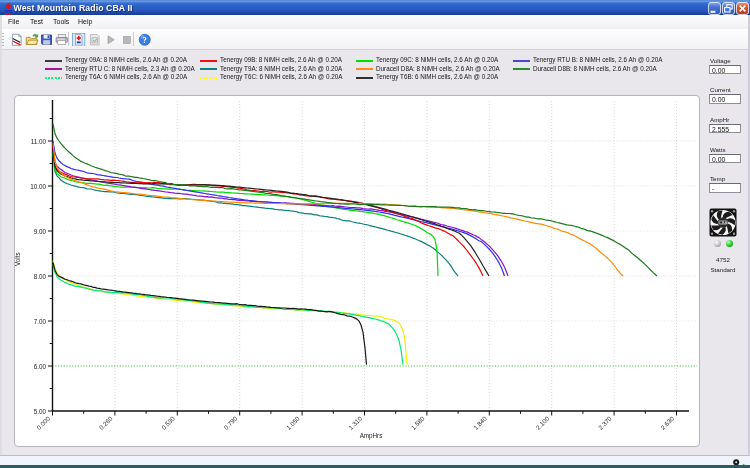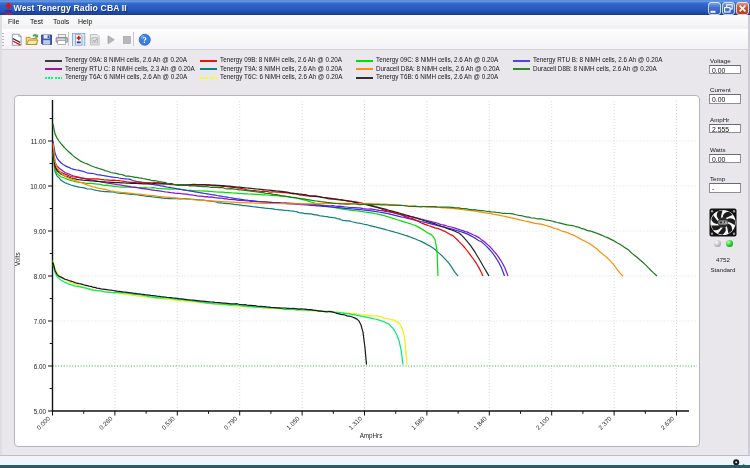--- a/index.html
+++ b/index.html
@@ -30,21 +30,21 @@
 .edgeR { position:absolute; right:0; top:15px; width:2px; height:440px; background:#cfced6; }
 </style></head>
 <body>
 <div class="win">
   <div class="titlebar">
       <span class="wicon"><svg width="11" height="13" viewBox="0 0 11 13">
           <path d="M5.5 1 v6 M2.5 4 h6" stroke="#d81414" stroke-width="2.6"></path>
           <path d="M2 9.3 h7" stroke="#2038c8" stroke-width="2.8"></path>
           <path d="M2 12 h7" stroke="#d81414" stroke-width="1.6"></path>
         </svg></span>
-      <span class="wtitle">West Tenergy Radio CBA II</span>
+      <span class="wtitle">West Mountain Radio CBA II</span>
     <span class="wbtns"><svg width="13" height="13" viewBox="0 0 13 13">
           <defs>
             <linearGradient id="bg1" x2="0" y2="1">
               <stop offset="0" stop-color="#88a8e8"></stop>
               <stop offset="0.4" stop-color="#4472d4"></stop>
               <stop offset="1" stop-color="#2e58b8"></stop>
             </linearGradient>
             <linearGradient id="bg2" x2="0" y2="1">
               <stop offset="0" stop-color="#e89a80"></stop>
               <stop offset="0.4" stop-color="#d05634"></stop>

